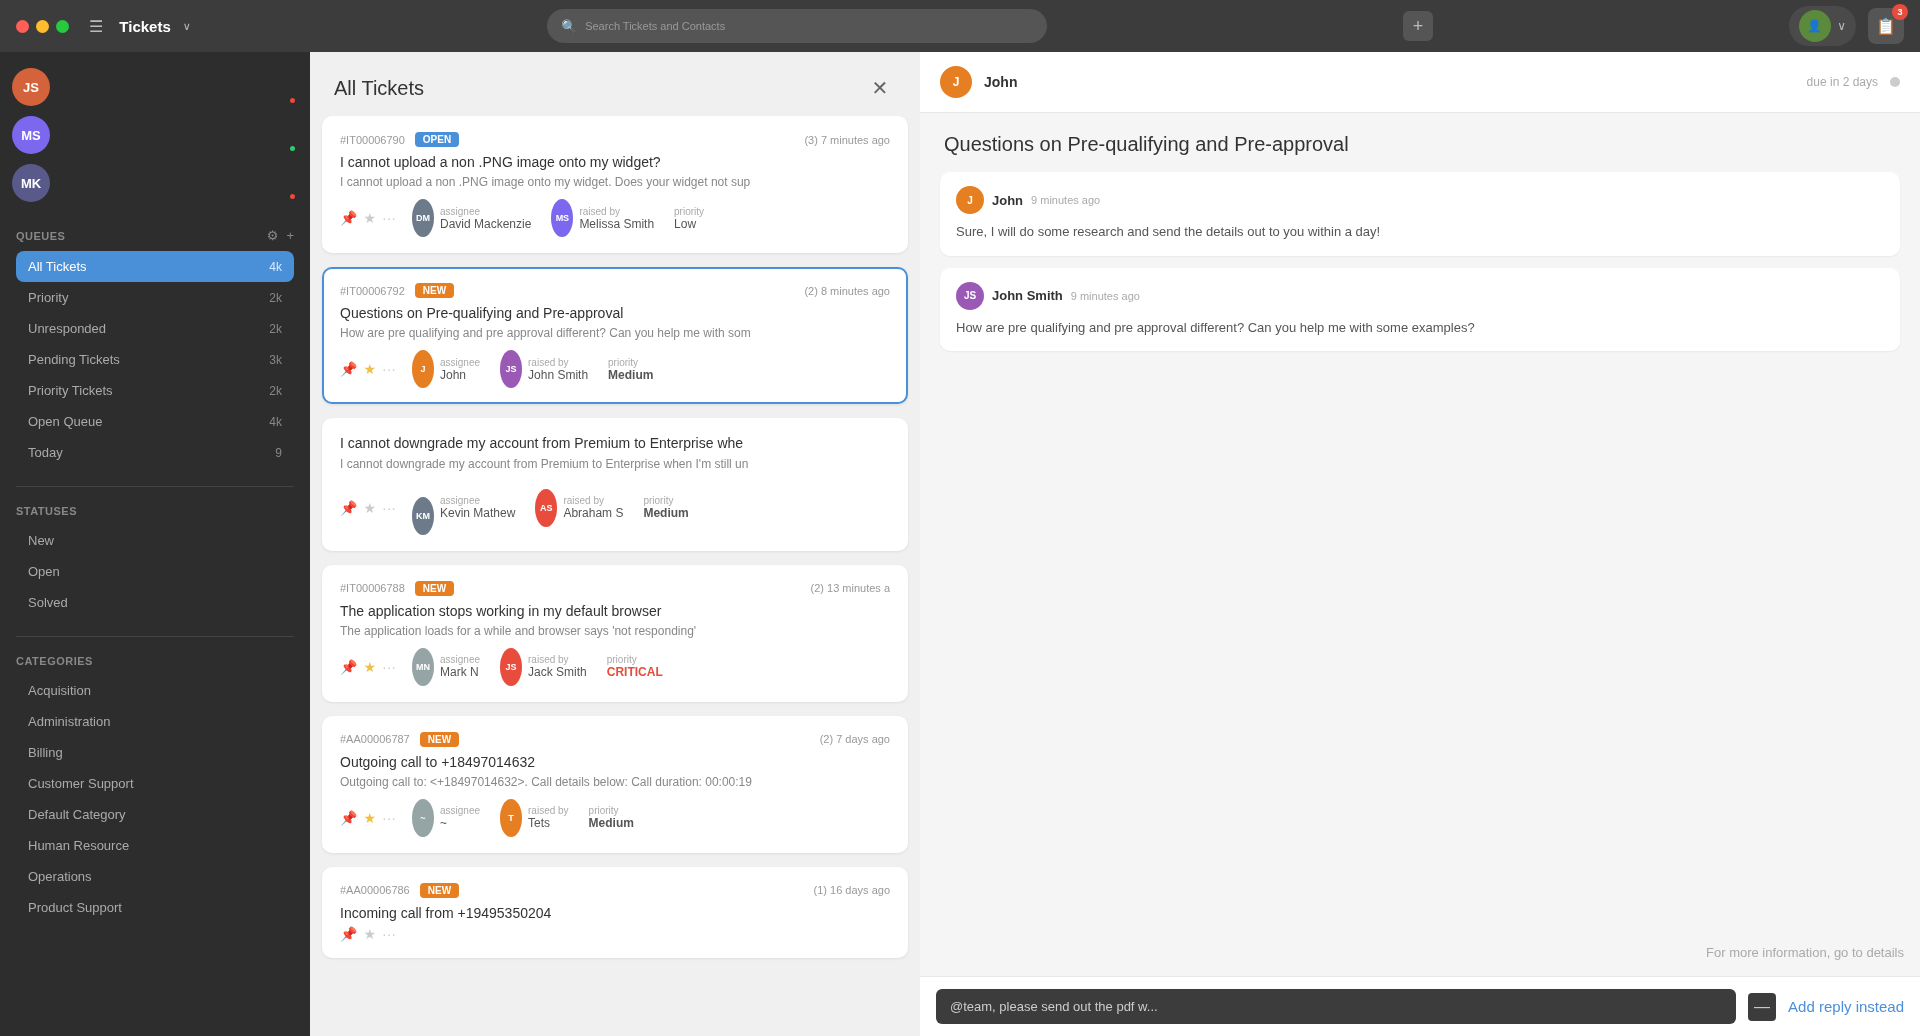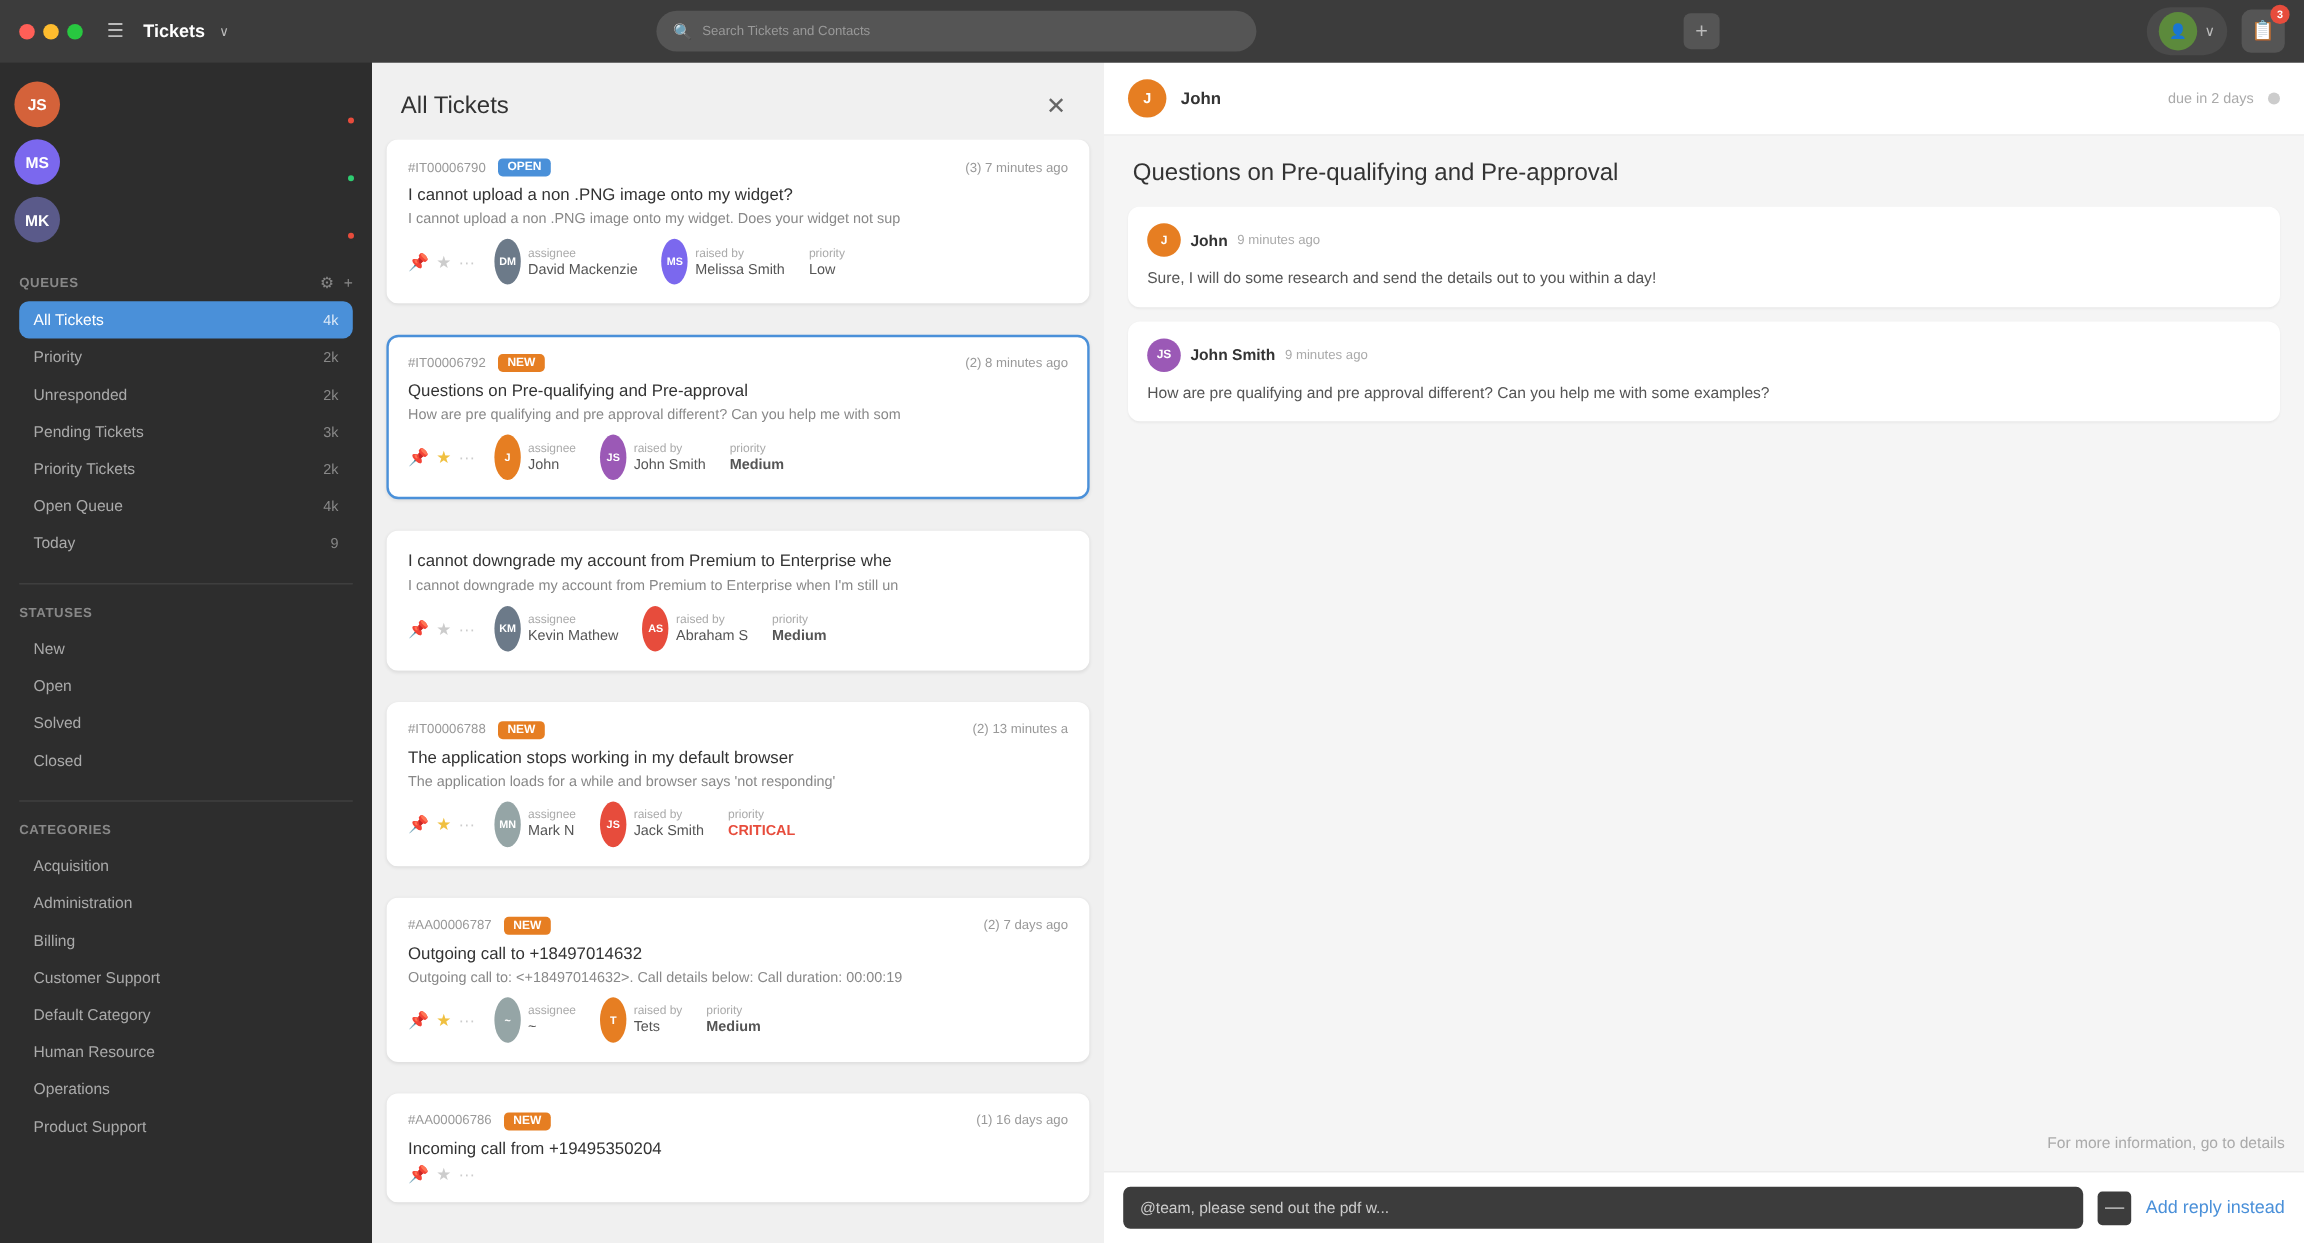--- a/index.html
+++ b/index.html
@@ -58,21 +58,21 @@
 
     
     .content-area { flex: 1; display: flex; overflow: hidden; }
 
     
     .tickets-panel { width: 610px; background: #f0f0f0; display: flex; flex-direction: column; }
     .tickets-panel-header { padding: 20px 24px 12px; display: flex; align-items: center; justify-content: space-between; background: #f0f0f0; }
     .tickets-panel-title { font-size: 20px; font-weight: 500; color: #333; }
     .close-panel-btn { background: none; border: none; cursor: pointer; color: #666; font-size: 20px; width: 32px; height: 32px; display: flex; align-items: center; justify-content: center; border-radius: 50%; }
 
-    .tickets-list { flex: 1; overflow-y: auto; padding: 0 12px 12px; display: flex; flex-direction: column; gap: 16px; }
+    .tickets-list { flex: 1; overflow-y: auto; padding: 0 12px 12px; display: flex; flex-direction: column; gap: 4px; }
 
     .ticket-card { background: #fff; border-radius: 10px; margin-bottom: 10px; padding: 14px 16px; cursor: pointer; box-shadow: 0 1px 3px rgba(0,0,0,0.08); }
     .ticket-card.selected { border: 2px solid #4a90d9; }
     .ticket-card:not(.selected) { border: 2px solid transparent; }
 
     .ticket-header-row { display: flex; align-items: center; gap: 10px; margin-bottom: 6px; }
     .ticket-id { color: #999; font-size: 11px; }
     .ticket-badge { color: #fff; font-size: 10px; font-weight: 700; padding: 2px 8px; border-radius: 4px; }
     .ticket-time { color: #999; font-size: 11px; margin-left: auto; }
 
@@ -226,23 +226,20 @@
         <div id="statuses-list">
             <div class="sidebar-item">
               <span class="sidebar-item-label">New</span>
             </div>
             <div class="sidebar-item">
               <span class="sidebar-item-label">Open</span>
             </div>
             <div class="sidebar-item">
               <span class="sidebar-item-label">Solved</span>
             </div>
-            <div class="sidebar-item">
-              <span class="sidebar-item-label">Closed</span>
-            </div>
           </div>
       </div>
 
       <div class="sidebar-divider"></div>
 
       <div class="sidebar-section">
         <div class="sidebar-section-header">
           <span class="sidebar-section-label">CATEGORIES</span>
         </div>
         <div id="categories-list">
@@ -367,21 +364,21 @@
     <div class="ticket-preview">I cannot downgrade my account from Premium to Enterprise when I'm still un</div>
     <div class="ticket-footer">
       <div class="ticket-action-icons">
         <span class="action-icon">📌</span>
         <span class="action-icon ">★</span>
         <span class="action-icon">···</span>
       </div>
 
       <div class="ticket-meta">
         <div class="meta-group">
-          <div class="meta-avatar" style="background:#6c7a89;">KM</div>
+          <div class="meta-avatar" style="background:#6c7a89;margin-top:16px;">KM</div>
           <div>
             <div class="meta-label">assignee</div>
             <div class="meta-value">Kevin Mathew</div>
           </div>
         </div>
         <div class="meta-group">
           <div class="meta-avatar" style="background:#e74c3c;">AS</div>
           <div>
             <div class="meta-label">raised by</div>
             <div class="meta-value">Abraham S</div>

